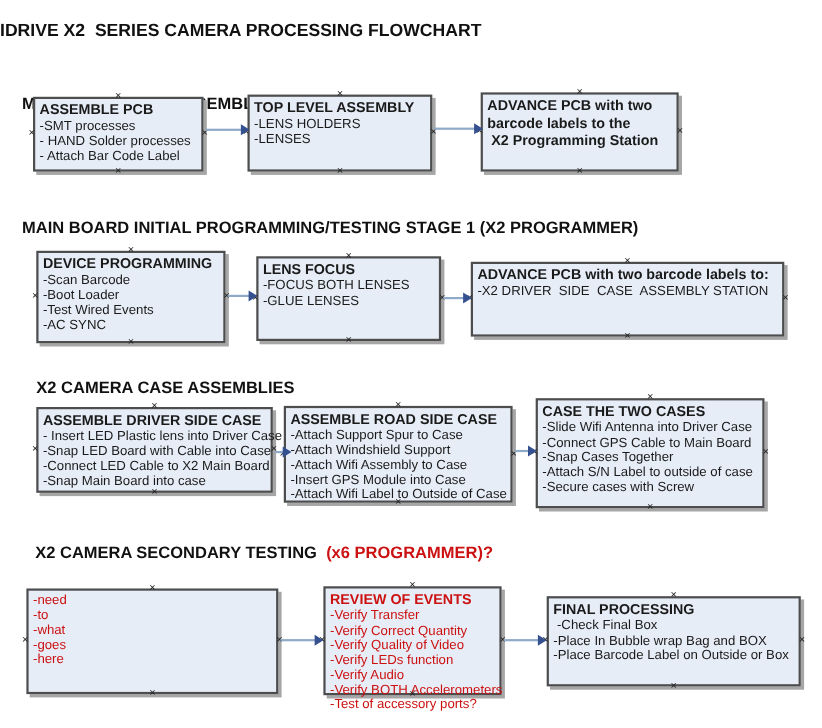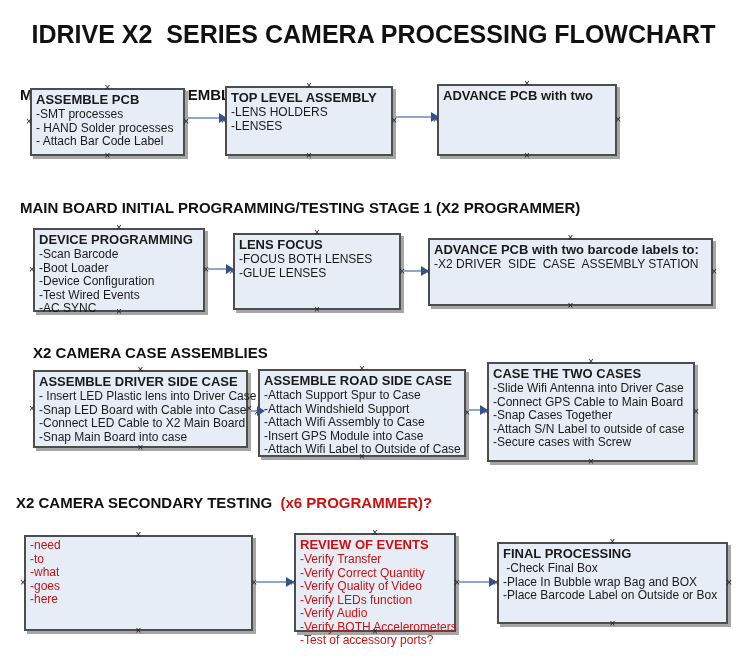--- a/index.html
+++ b/index.html
@@ -1,22 +1,22 @@
 <!DOCTYPE html>
 <html><head>
 <meta charset="utf-8">
 <style>
   html,body{margin:0;padding:0;background:#fff;}
   #canvas{
     position:relative;width:747px;height:662px;background:#ffffff;
     font-family:"Liberation Sans","DejaVu Sans",sans-serif;color:#1a1a1a;overflow:hidden;
   }
   .main-title{
-    position:absolute;top:20px;left:0;width:747px;text-align:center;
-    font-size:25px;font-weight:bold;white-space:pre;color:#111;
+    position:absolute;top:20px;left:0;width:747px;
+    font-size:16px;font-weight:bold;white-space:pre;color:#111;
   }
   .section-heading{
     position:absolute;font-size:15px;font-weight:bold;white-space:pre;color:#111;
   }
   .section-heading .red-part{color:#cc1111;}
   .box{
     position:absolute;box-sizing:border-box;background:#e7edf7;
     border:2px solid #4d4d4d;box-shadow:3px 3px 0 #a6a6a6;
     padding:2px 4px;overflow:visible;
   }
@@ -67,36 +67,39 @@
         <div class="box-item">-LENS HOLDERS</div>
         <div class="box-item">-LENSES</div>
       </div>
   <span class="handle h-t">×</span>
       <span class="handle h-b">×</span>
       <span class="handle h-l">×</span>
       <span class="handle h-r">×</span>
     </div>
   <div class="box bold-items" style="left:437px;top:84px;width:180px;height:72px;">
     <div class="box-title">ADVANCE PCB with two</div>
+    <div class="box-items">
+        <div class="box-item">barcode labels to the</div>
+        <div class="box-item"> X2 Programming Station</div>
+      </div>
   <span class="handle h-t">×</span>
       <span class="handle h-b">×</span>
       <span class="handle h-l">×</span>
       <span class="handle h-r">×</span>
     </div>
   <div class="connector" style="left:187px;top:117px;width:33px;"></div>
   <div class="connector" style="left:395px;top:116px;width:37px;"></div>
 
   <div class="section-heading" style="left:20px;top:199px;"><span>MAIN BOARD INITIAL PROGRAMMING/TESTING STAGE 1 (X2 PROGRAMMER)</span><span class="red-part"></span></div>
 
   <div class="box" style="left:33px;top:228px;width:172px;height:84px;">
     <div class="box-title">DEVICE PROGRAMMING</div>
     <div class="box-items">
         <div class="box-item">-Scan Barcode</div>
         <div class="box-item">-Boot Loader</div>
-        <div class="box-item">-Device Configuration</div>
         <div class="box-item">-Test Wired Events</div>
         <div class="box-item">-AC SYNC</div>
       </div>
   <span class="handle h-t">×</span>
       <span class="handle h-b">×</span>
       <span class="handle h-l">×</span>
       <span class="handle h-r">×</span>
     </div>
   <div class="box" style="left:233px;top:233px;width:168px;height:77px;">
     <div class="box-title">LENS FOCUS</div>
@@ -161,21 +164,21 @@
         <div class="box-item">-Secure cases with Screw</div>
       </div>
   <span class="handle h-t">×</span>
       <span class="handle h-b">×</span>
       <span class="handle h-l">×</span>
       <span class="handle h-r">×</span>
     </div>
   <div class="connector" style="left:250px;top:410px;width:8px;"></div>
   <div class="connector" style="left:468px;top:409px;width:13px;"></div>
 
-  <div class="section-heading" style="left:16px;top:494px;text-align:center;"><span>X2 CAMERA SECONDARY TESTING </span><span class="red-part"> (x6 PROGRAMMER)?</span></div>
+  <div class="section-heading" style="left:32px;top:494px;text-align:center;"><span>X2 CAMERA SECONDARY TESTING </span><span class="red-part"> (x6 PROGRAMMER)?</span></div>
 
   <div class="box red-box" style="left:24px;top:535px;width:229px;height:96px;">
     <div class="box-items">
         <div class="box-item">-need</div>
         <div class="box-item">-to</div>
         <div class="box-item">-what</div>
         <div class="box-item">-goes</div>
         <div class="box-item">-here</div>
       </div>
   <span class="handle h-t">×</span>

